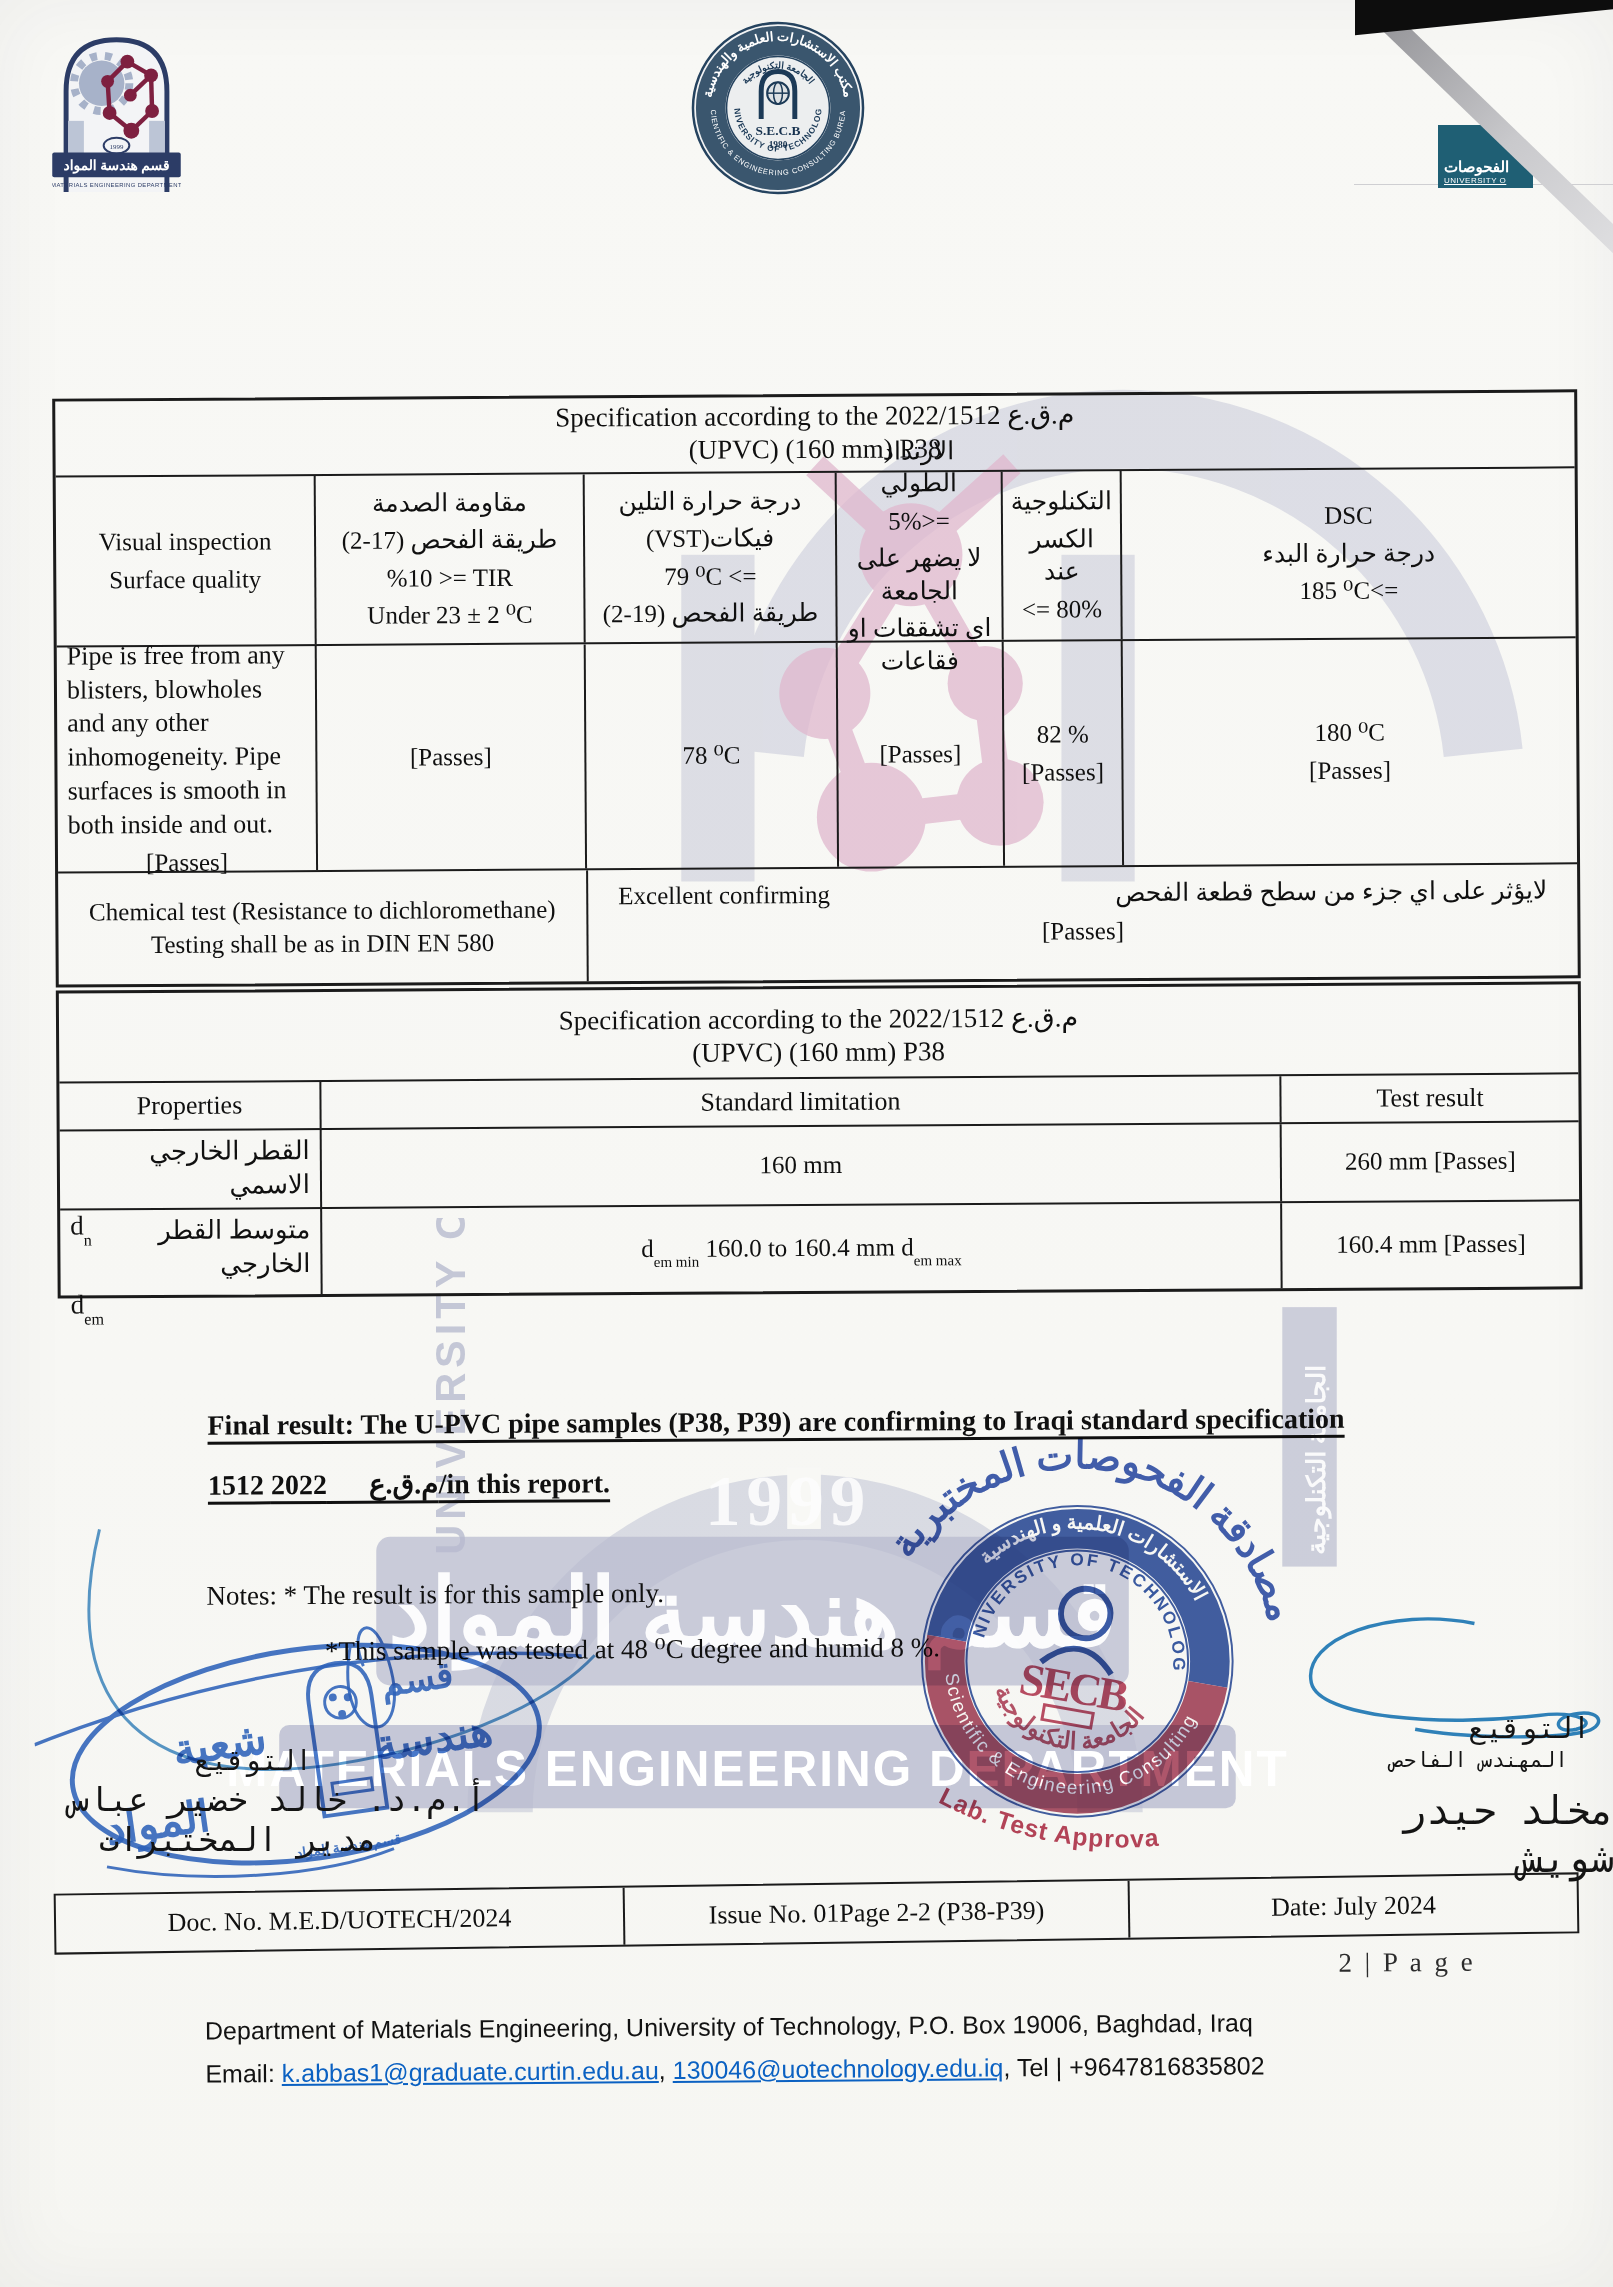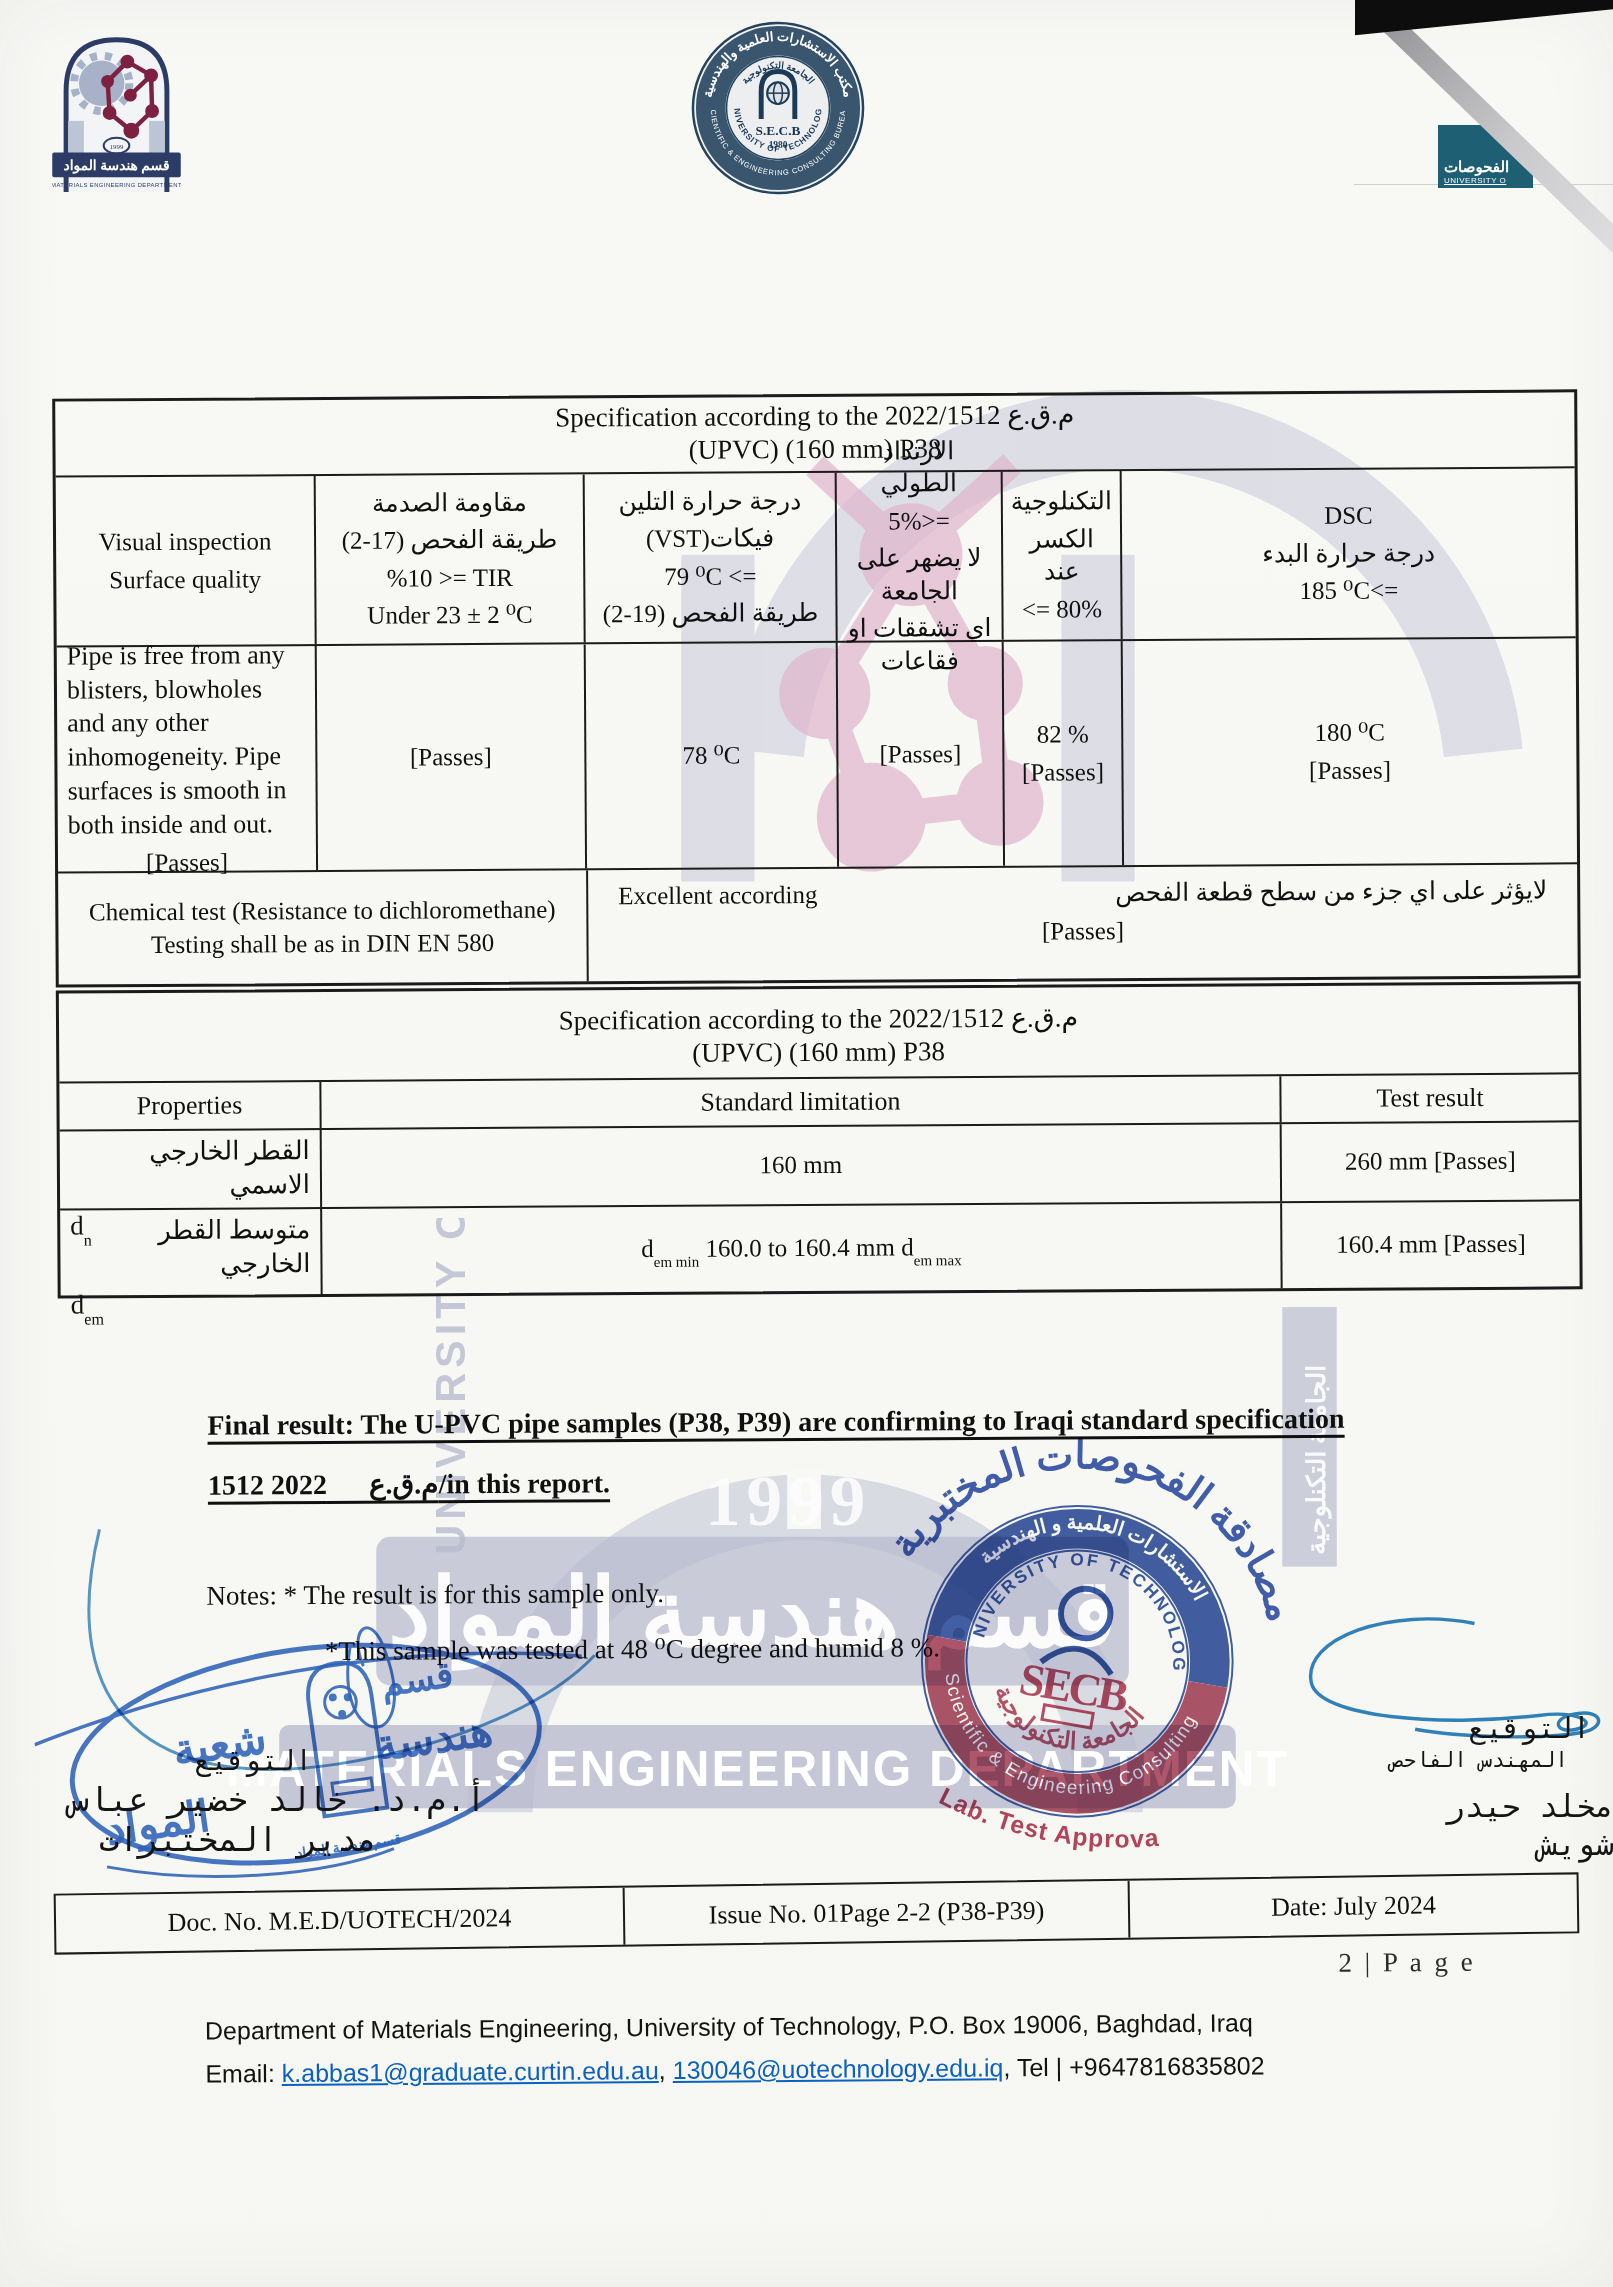--- a/index.html
+++ b/index.html
@@ -263,21 +263,21 @@
           <div class="ln">180 ⁰C</div>
           <div class="ln">[Passes]</div>
         </div>
       </div>
       <div class="row chem-row">
         <div class="cell wch">
           <div class="ln">Chemical test (Resistance to dichloromethane) Testing shall be as in DIN EN 580</div>
         </div>
         <div class="cell wcr chem-res">
           <div class="chem-line1">
-            <span>Excellent according</span>
+            <span>Excellent confirming</span>
             <span dir="rtl">لايؤثر على اي جزء من سطح قطعة الفحص</span>
           </div>
           <div class="ln">[Passes]</div>
         </div>
       </div>
     </div>
 
     <div class="abs t2">
       <div class="t-title">
         <div>Specification according to the 2022/1512 م.ق.ع</div>
@@ -398,21 +398,21 @@
 
   <div class="abs sig-text" style="left:194px;top:1744px;font-size:28px;" dir="rtl">التوقيع</div>
   <div class="abs sig-text" style="left:69px;top:1780px;font-size:33px;" dir="rtl">أ.م.د. خالد خضير عباس</div>
   <div class="abs sig-text" style="left:99px;top:1820px;font-size:33px;" dir="rtl">مدير المختبرات</div>
 
   <svg class="abs st" style="left:1242px;top:1579px;" width="371" height="257" viewBox="0 0 375 260">
     <path d="M 235 45 C 150 28, 60 60, 70 105 C 78 140, 200 150, 300 138 C 340 133, 362 146, 338 152 C 315 157, 312 139, 340 136 C 365 133, 368 150, 345 155 C 300 163, 220 160, 175 152" fill="none" stroke="#1a78ba" stroke-width="3.5" opacity="0.9"></path>
   </svg>
   <div class="abs sig-text" style="left:1468px;top:1711px;font-size:29px;" dir="rtl">التوقيع</div>
   <div class="abs sig-text" style="left:1391px;top:1748px;font-size:21px;" dir="rtl">المهندس الفاحص</div>
-  <div class="abs sig-text" style="left:1354px;top:1788px;font-size:31px;" dir="rtl">مخلد حيدر شويش</div>
+  <div class="abs sig-text" style="left:1354px;top:1788px;font-size:39px;" dir="rtl">مخلد حيدر شويش</div>
 
   <div class="abs t3">
     <div class="cell w3a">
       <div>Doc. No. M.E.D/UOTECH/2024</div>
     </div>
     <div class="cell w3b">
       <div>Issue No. 01Page 2-2 (P38-P39)</div>
     </div>
     <div class="cell w3c">
       <div>Date: July 2024</div>

